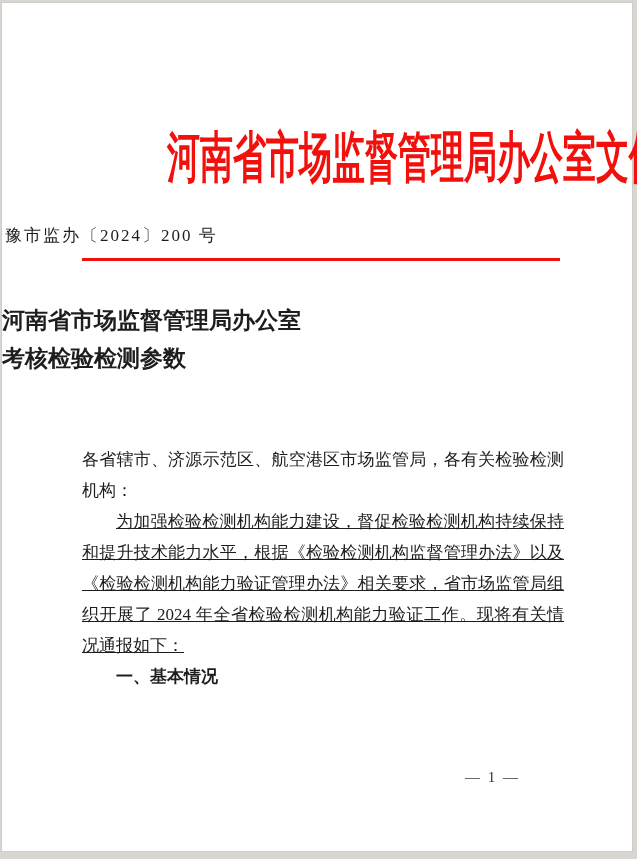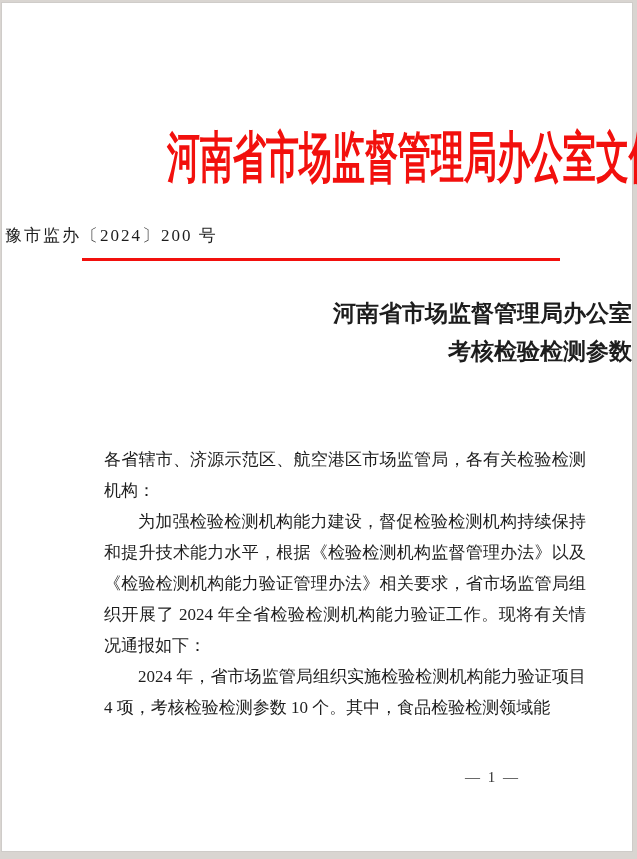--- a/index.html
+++ b/index.html
@@ -54,47 +54,47 @@
   .red-line {
     position: absolute;
     top: 255px;
     left: 80px;
     width: 478px;
     height: 3px;
     background: var(--accent-red, #f2100d);
   }
   .doc-title {
     position: absolute;
-    top: 292px;
+    top: 299px;
     left: 0;
     width: 100%;
-    text-align: right;
+    text-align: left;
     font-size: 23px;
     line-height: 38px;
     font-weight: bold;
     color: var(--text, #1d1d1d);
   }
   .body-text {
     position: absolute;
     top: 441px;
     left: 80px;
     width: 482px;
     font-size: 17px;
     line-height: 31px;
     color: var(--text, #1d1d1d);
     text-align: justify;
     text-justify: inter-ideograph;
-    margin-left: 22px;
   }
   .body-text p {
     margin: 0;
     padding: 0;
   }
   .para {
     text-indent: 2em;
+    text-decoration: underline;
   }
   .section-heading {
     text-indent: 2em;
     font-weight: bold;
     font-family: "Liberation Sans", sans-serif;
   }
   .page-number {
     position: absolute;
     top: 766px;
     right: 112px;
@@ -117,18 +117,18 @@
   <div class="red-line"></div>
 
   <div class="doc-title">
     <div>河南省市场监督管理局办公室</div>
     <div>考核检验检测参数</div>
   </div>
 
   <div class="body-text">
     <p class="salutation">各省辖市、济源示范区、航空港区市场监管局，各有关检验检测机构：</p>
     <p class="para">为加强检验检测机构能力建设，督促检验检测机构持续保持和提升技术能力水平，根据《检验检测机构监督管理办法》以及《检验检测机构能力验证管理办法》相关要求，省市场监管局组织开展了 2024 年全省检验检测机构能力验证工作。现将有关情况通报如下：</p>
-    <p class="para">2024 年，省市场监管局组织实施检验检测机构能力验证项目 4 项，考核检验检测参数 10 个。其中，食品检验检测领域能</p>
+    <p class="section-heading">一、基本情况</p>
   </div>
 
   <div class="page-number">— 1 —</div>
 
 </div>
 
 </body></html>

